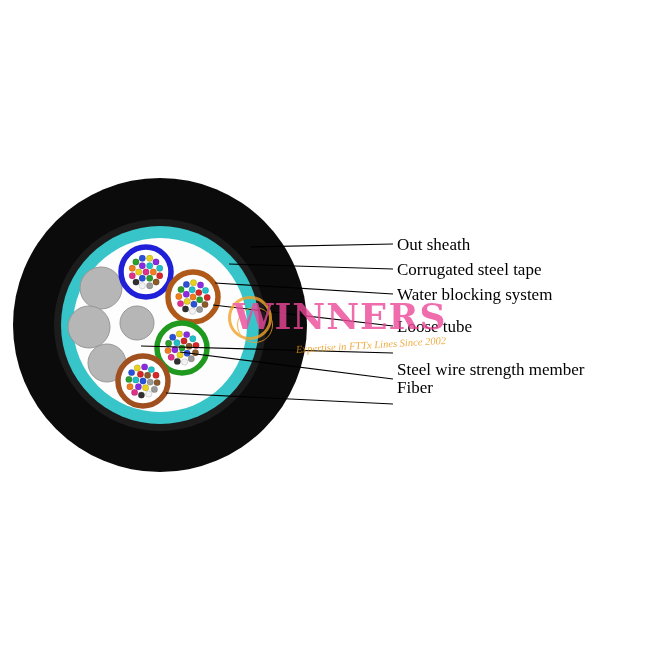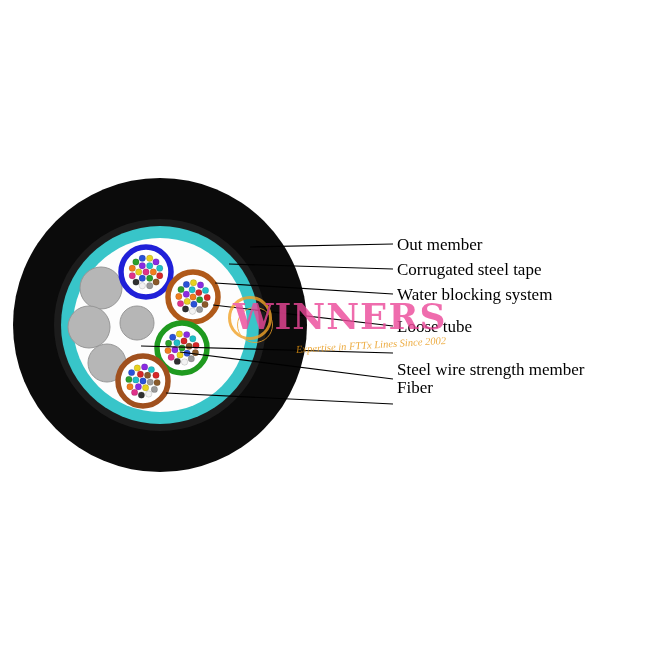--- a/index.html
+++ b/index.html
@@ -180,21 +180,21 @@
       <line x1="250" y1="247" x2="393" y2="244"></line>
       <line x1="229" y1="264" x2="393" y2="269"></line>
       <line x1="215" y1="283" x2="393" y2="294"></line>
       <line x1="213" y1="305" x2="393" y2="326"></line>
       <line x1="141" y1="346" x2="393" y2="353"></line>
       <line x1="180" y1="352" x2="393" y2="379"></line>
       <line x1="166" y1="393" x2="393" y2="404"></line>
     </g>
   </svg>
 
-  <div class="label" style="top:235px;">Out member</div>
+  <div class="label" style="top:235px;">Out sheath</div>
   <div class="label" style="top:285px;">Water blocking system</div>
   <div class="label" style="top:260px;">Corrugated steel tape</div>
   <div class="label" style="top:317px;">Loose tube</div>
   <div class="label" style="top:360px;">Steel wire strength member</div>
   <div class="label" style="top:378px;">Fiber</div>
 
   <div class="watermark">
     <div class="wm-circle">
       <div class="wm-circle-inner"></div>
     </div>

